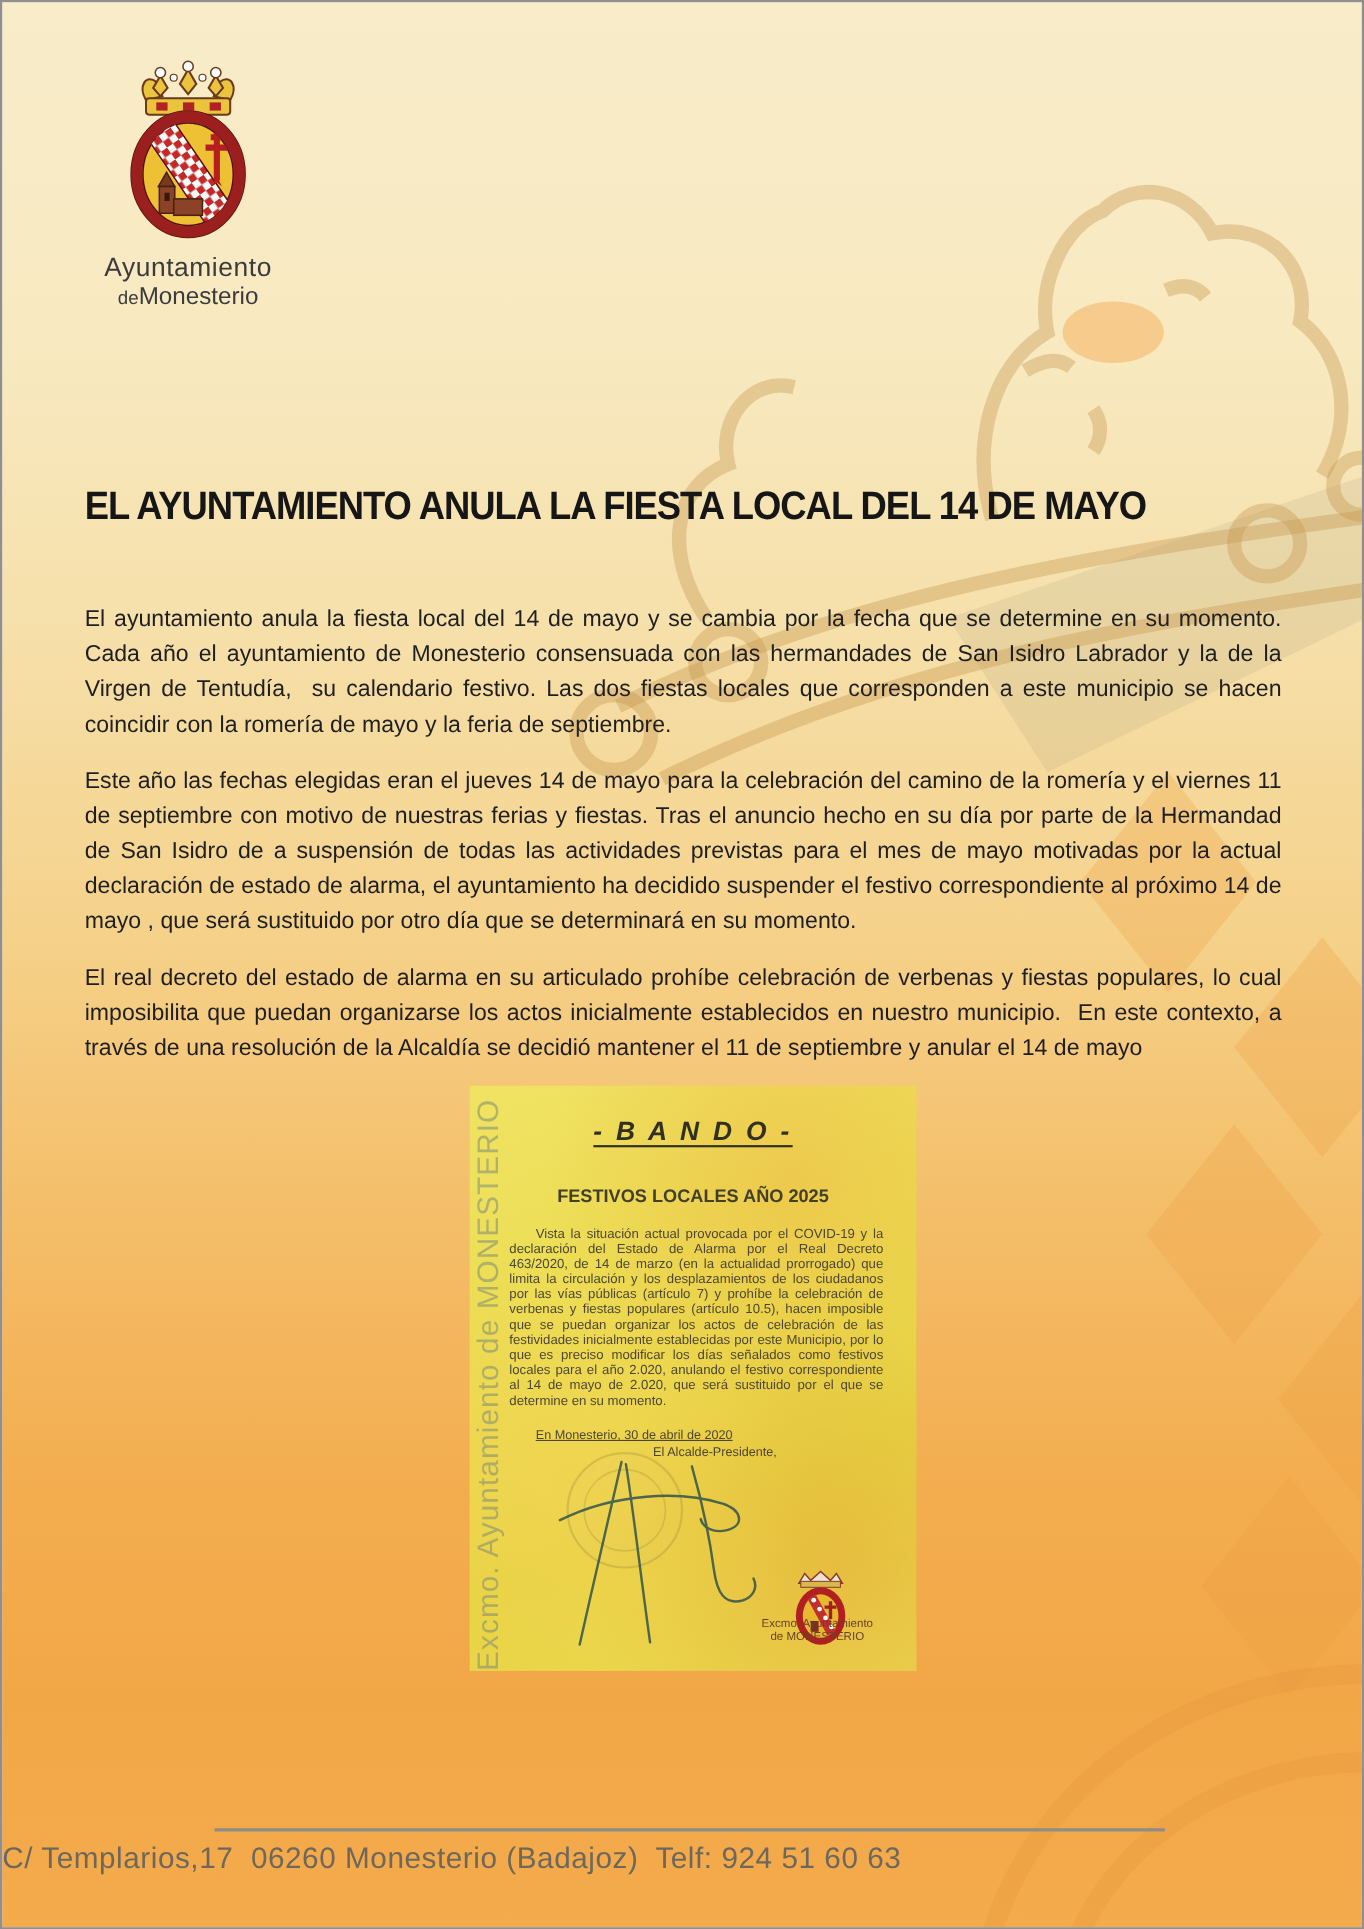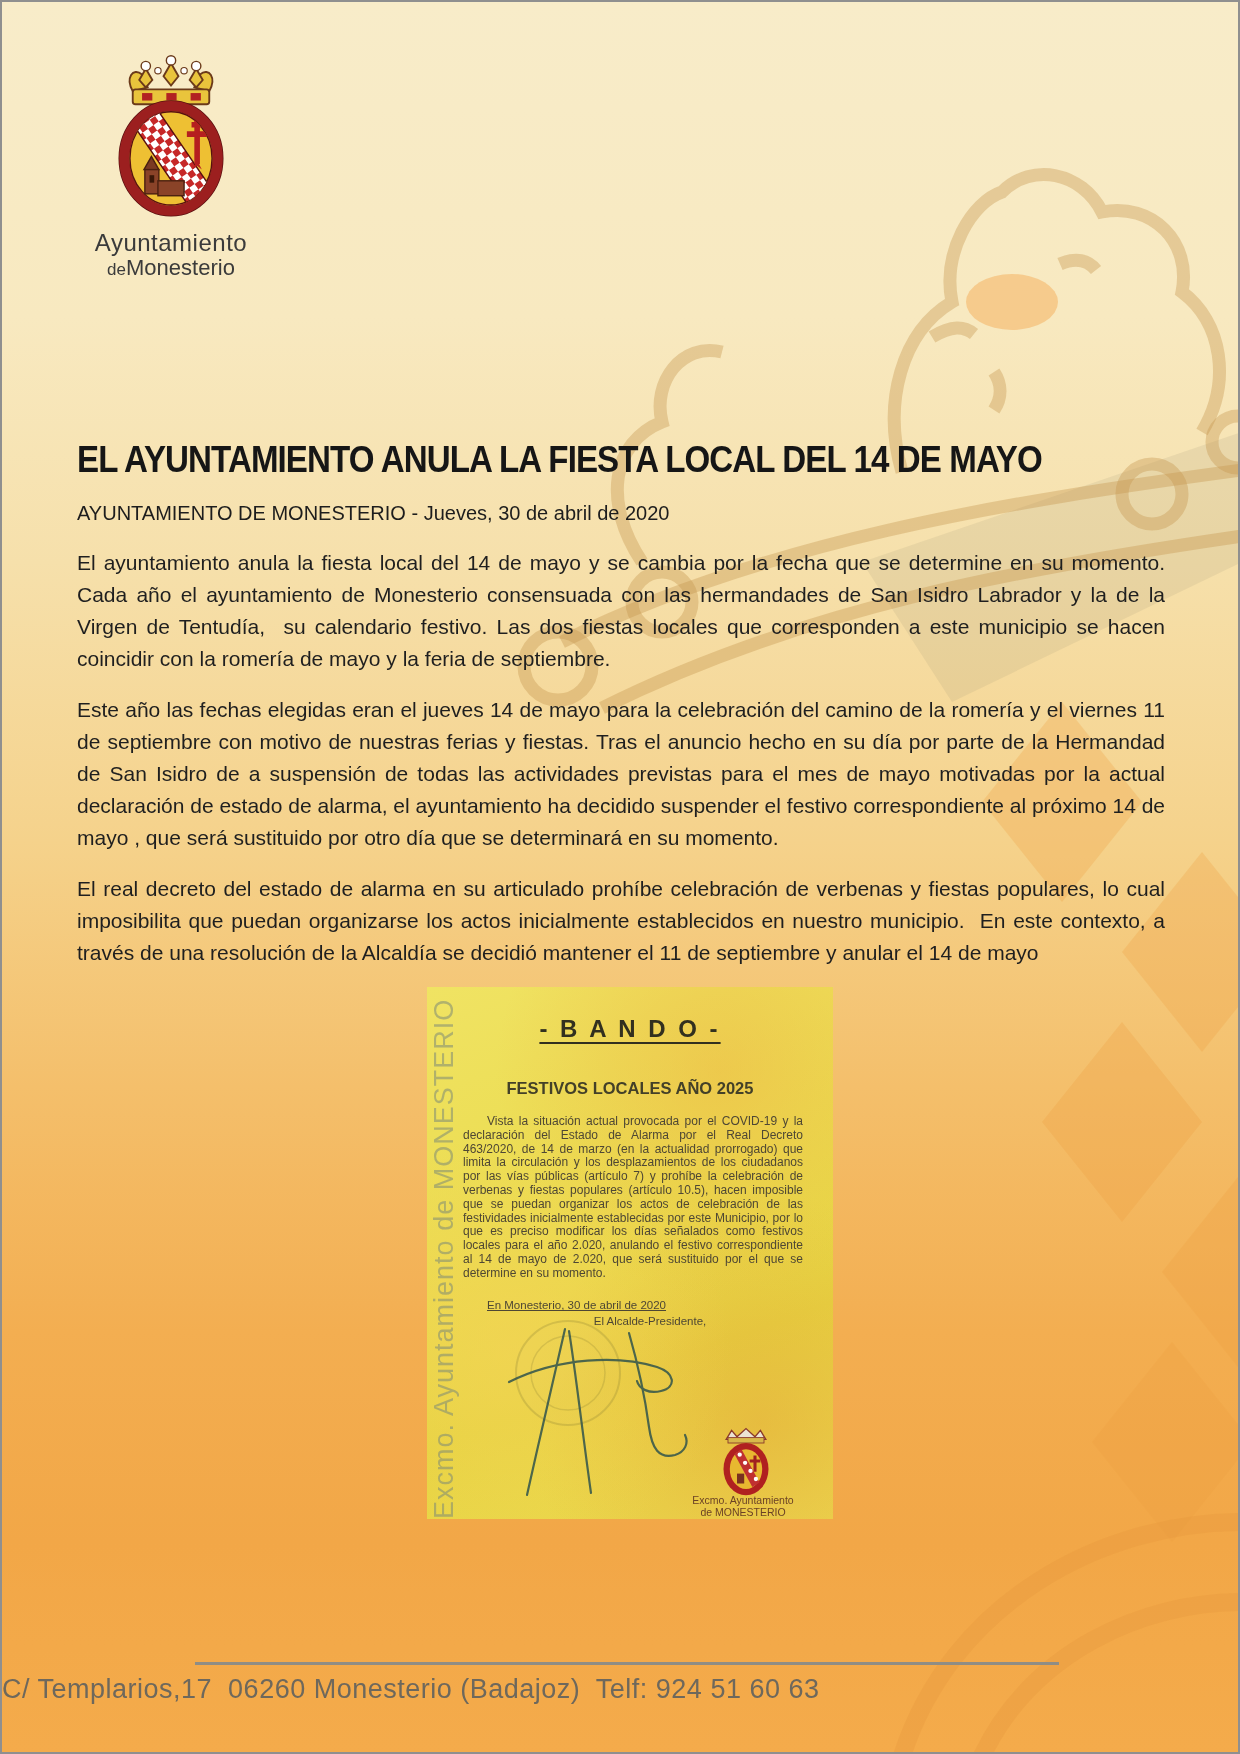--- a/index.html
+++ b/index.html
@@ -58,38 +58,38 @@
   .bando-wm {
     position:absolute; left:2px; top:0; height:100%;
     writing-mode:vertical-lr; transform:rotate(180deg);
     font-size:27px; letter-spacing:1px;
     color:rgba(125,138,118,0.55);
     white-space:nowrap;
   }
   .bando-title {
     position:absolute; left:0; right:0; top:28px; text-align:center;
     font-size:24px; font-weight:bold; letter-spacing:3px;
-    color:#32301f; text-decoration:underline; text-underline-offset:5px;
+    color:#32301f; text-decoration:underline; text-underline-offset:5px;font-style:italic;
   }
   .bando-heading {
     position:absolute; left:0; right:0; top:92px; text-align:center;
     font-size:16.5px; font-weight:bold; color:#434028;
   }
   .bando-body {
     position:absolute; left:36px; top:128px; width:340px;
     font-size:12px; line-height:13.8px; text-align:justify;
     text-indent:24px; white-space:pre-wrap;
   }
   .bando-place { position:absolute; left:60px; right:20px; top:312px; font-size:11.5px;text-decoration:underline; }
   .bando-signer { position:absolute; left:60px; right:20px; top:328px; text-align:center; font-size:11.5px; }
   .bando-stamp { position:absolute; left:86px; top:331px; opacity:0.45; }
   .bando-signature { position:absolute; left:52px; top:340px; }
   .bando-seal { position:absolute; left:292px; top:438px; }
   .bando-seal-caption {
-    position:absolute; left:236px; top:508px; width:160px; text-align:center;
+    position:absolute; left:236px; top:484px; width:160px; text-align:center;
     font-size:10.5px; line-height:11.5px; color:#6b4226;
   }
 
   
   .listen-label {
     position:absolute; left:0; right:0; top:1540px; text-align:center;
     font-size:21px; color:#151515;
   }
   .listen-url {
     position:absolute; left:0; right:0; top:1586px; text-align:center;
@@ -183,21 +183,20 @@
           <rect x="52" y="128" width="5" height="8" fill="#3a1808"></rect>
         </g>
       </svg>
       <div class="logo-caption">
         <div class="l1">Ayuntamiento</div>
         <div class="l2"><span class="de">de</span><span>Monesterio</span></div>
       </div>
     </div>
 
     <div class="title">EL AYUNTAMIENTO ANULA LA FIESTA LOCAL DEL 14 DE MAYO</div>
-    <div class="byline">AYUNTAMIENTO DE MONESTERIO - Jueves, 30 de abril de 2020</div>
 
     <div class="bodycopy">
       <p>El ayuntamiento anula la fiesta local del 14 de mayo y se cambia por la fecha que se determine en su momento. Cada año el ayuntamiento de Monesterio consensuada con las hermandades de San Isidro Labrador y la de la Virgen de Tentudía,  su calendario festivo. Las dos fiestas locales que corresponden a este municipio se hacen coincidir con la romería de mayo y la feria de septiembre.</p>
       <p>Este año las fechas elegidas eran el jueves 14 de mayo para la celebración del camino de la romería y el viernes 11 de septiembre con motivo de nuestras ferias y fiestas. Tras el anuncio hecho en su día por parte de la Hermandad de San Isidro de a suspensión de todas las actividades previstas para el mes de mayo motivadas por la actual declaración de estado de alarma, el ayuntamiento ha decidido suspender el festivo correspondiente al próximo 14 de mayo , que será sustituido por otro día que se determinará en su momento.</p>
       <p>El real decreto del estado de alarma en su articulado prohíbe celebración de verbenas y fiestas populares, lo cual imposibilita que puedan organizarse los actos inicialmente establecidos en nuestro municipio.  En este contexto, a través de una resolución de la Alcaldía se decidió mantener el 11 de septiembre y anular el 14 de mayo</p>
     </div>
 
     <div class="bando">
       <div class="bando-wm">Excmo. Ayuntamiento de MONESTERIO</div>
       <div class="bando-title">- B A N D O -</div>

